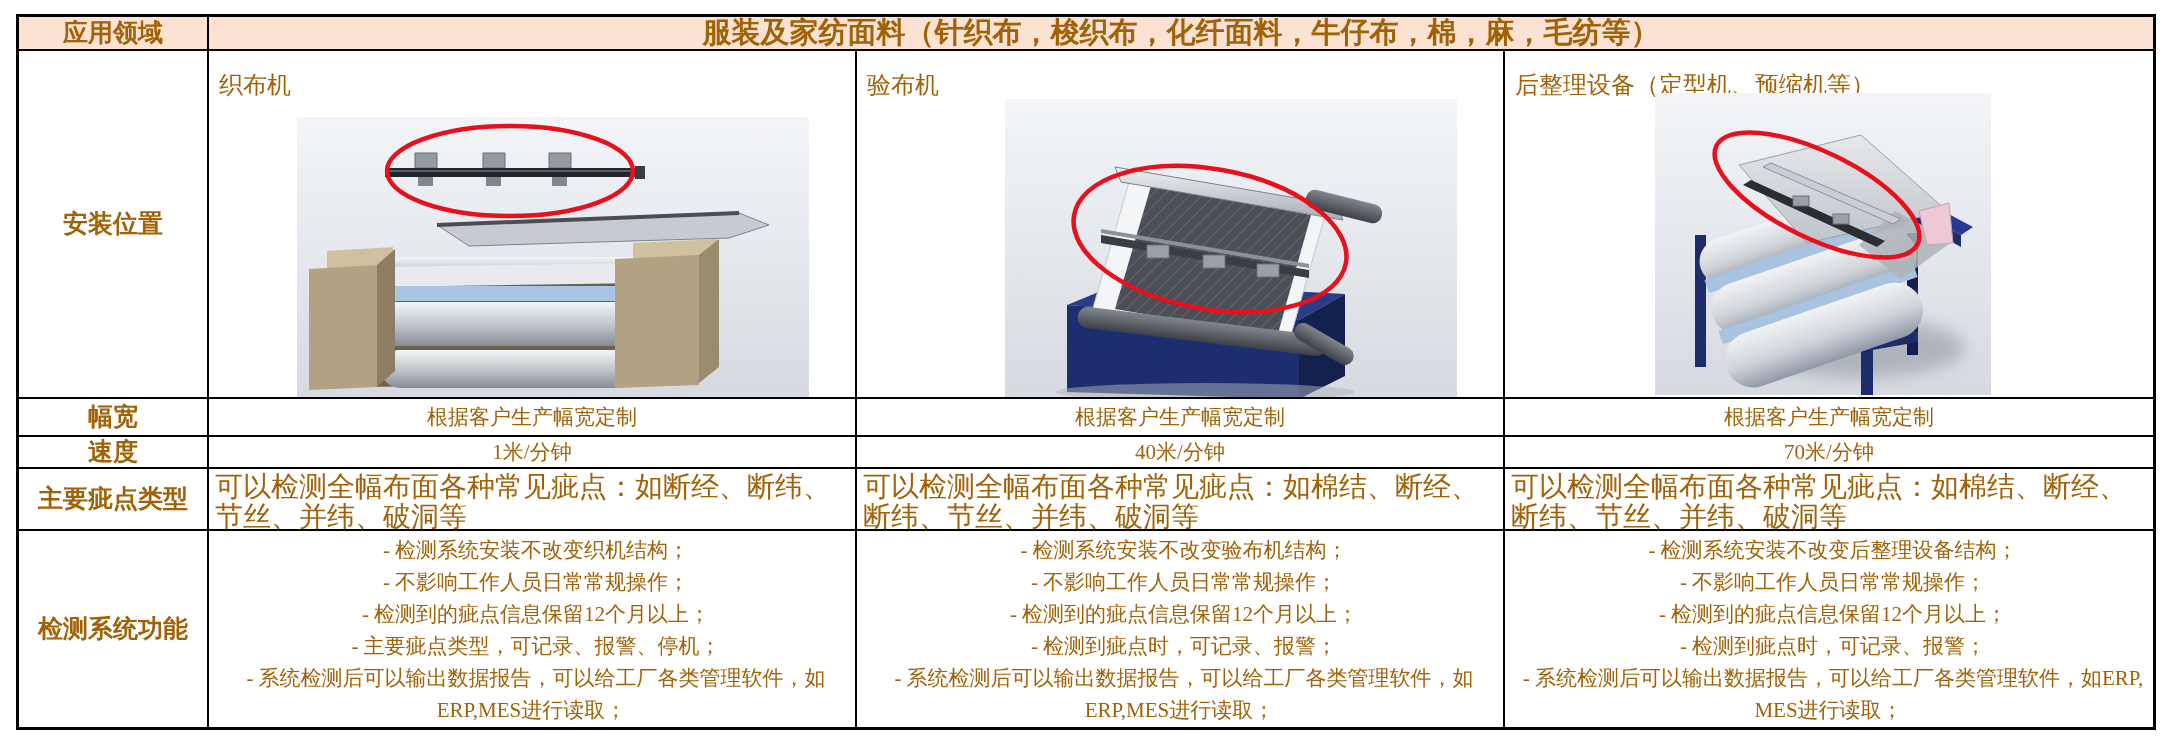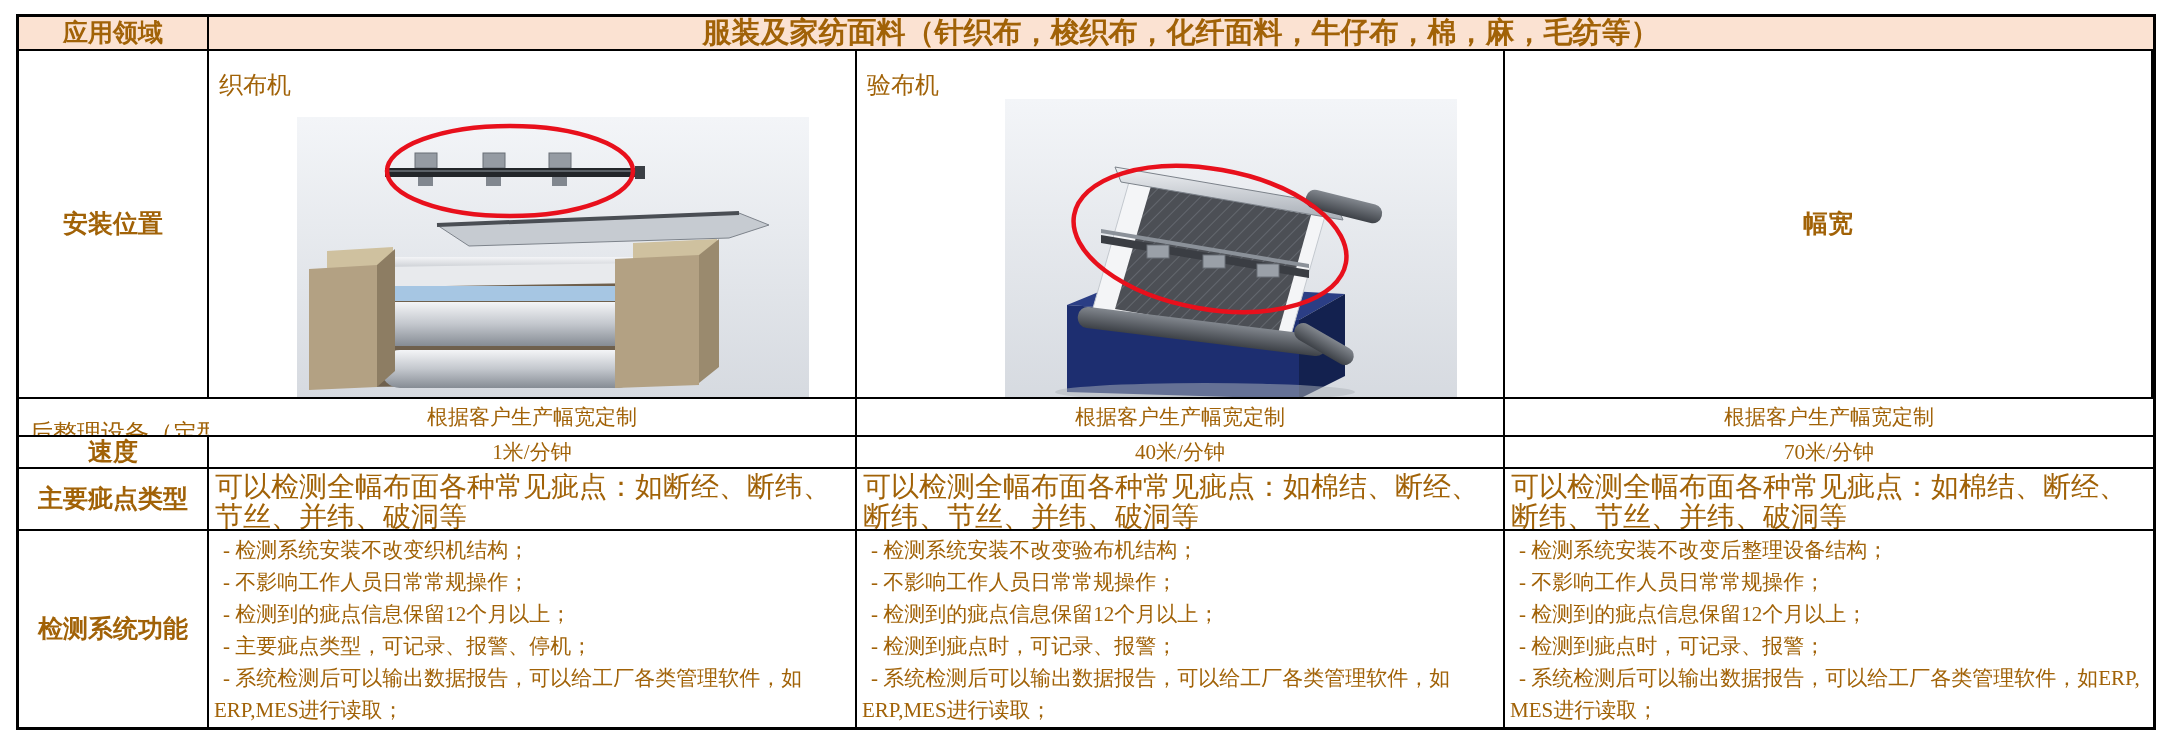--- a/index.html
+++ b/index.html
@@ -15,21 +15,21 @@
   .label-cell{display:flex;align-items:center;justify-content:center;text-align:center;
               font-weight:700;font-size:25px;line-height:1.1;}
   .hdr-span{grid-column:2/5;display:flex;align-items:center;justify-content:center;
             font-weight:700;font-size:29px;}
   .center-cell{display:flex;align-items:center;justify-content:center;font-size:21px;}
   .text-cell{padding:3px 6px;font-size:28px;line-height:30px;text-align:left;}
   .machine-cell{position:relative;}
   .machine-label{position:absolute;left:10px;top:18px;font-size:24px;white-space:nowrap;}
   .machine-svg{position:absolute;}
   .fn-cell{padding:3px 6px 0 5px;font-size:21px;line-height:32px;}
-  .fn-bullet{text-indent:9px;}
+  .fn-bullet{text-indent:9px;text-align:center;}
 </style>
 </head>
 <body>
 
 <div class="page">
   <div class="sheet">
 
     <div class="cell hdr label-cell">应用领域</div>
     <div class="cell hdr hdr-span last-col">服装及家纺面料（针织布，梭织布，化纤面料，牛仔布，棉，麻，毛纺等）</div>
 
@@ -121,22 +121,20 @@
           <polygon points="96,130 304,165 304,169 96,134" fill="#8b9199"></polygon>
           <polygon points="96,136 304,171 304,179 96,144" fill="#3a3d43"></polygon>
           <rect x="142" y="146" width="22" height="13" fill="#9aa0a8" stroke="#6b7179"></rect>
           <rect x="198" y="156" width="22" height="13" fill="#9aa0a8" stroke="#6b7179"></rect>
           <rect x="252" y="165" width="22" height="13" fill="#9aa0a8" stroke="#6b7179"></rect>
         </g>
         <ellipse cx="205" cy="140" rx="138" ry="70" fill="none" stroke="#e8101c" stroke-width="4.5" transform="rotate(10 205 140)"></ellipse>
       </svg>
     </div>
 
-    <div class="cell label-cell">幅宽</div>
-
     <div class="cell machine-cell last-col">
       <div class="machine-label">后整理设备（定型机、预缩机等）</div>
       <svg class="machine-svg" style="left:150px;top:42px;" width="336" height="302" viewBox="0 0 336 302">
         <defs>
           <linearGradient id="m3bg" x1="0" y1="0" x2="0" y2="1">
             <stop offset="0" stop-color="#f3f5f8"></stop>
               <stop offset="1" stop-color="#d6dae0"></stop>
           </linearGradient>
           <linearGradient id="m3roll" x1="0" y1="0" x2="0" y2="1">
             <stop offset="0" stop-color="#f2f3f5"></stop>
@@ -176,20 +174,22 @@
         </g>
         <g>
           <polygon points="108,74 116,70 246,126 238,131" fill="#c9ced5" stroke="#8a9099" stroke-width="1"></polygon>
           <polygon points="88,92 96,87 230,148 222,154" fill="#2a2d32"></polygon>
           <rect x="138" y="103" width="16" height="10" fill="#9aa0a8" stroke="#6b7179"></rect>
           <rect x="178" y="121" width="16" height="10" fill="#9aa0a8" stroke="#6b7179"></rect>
         </g>
         <ellipse cx="162" cy="102" rx="112" ry="43" fill="none" stroke="#e8101c" stroke-width="4.5" transform="rotate(26 162 102)"></ellipse>
       </svg>
     </div>
+
+    <div class="cell label-cell">幅宽</div>
     <div class="cell center-cell">根据客户生产幅宽定制</div>
     <div class="cell center-cell">根据客户生产幅宽定制</div>
     <div class="cell center-cell last-col">根据客户生产幅宽定制</div>
 
     <div class="cell label-cell">速度</div>
     <div class="cell center-cell">1米/分钟</div>
     <div class="cell center-cell">40米/分钟</div>
     <div class="cell center-cell last-col">70米/分钟</div>
 
     <div class="cell label-cell">主要疵点类型</div>

